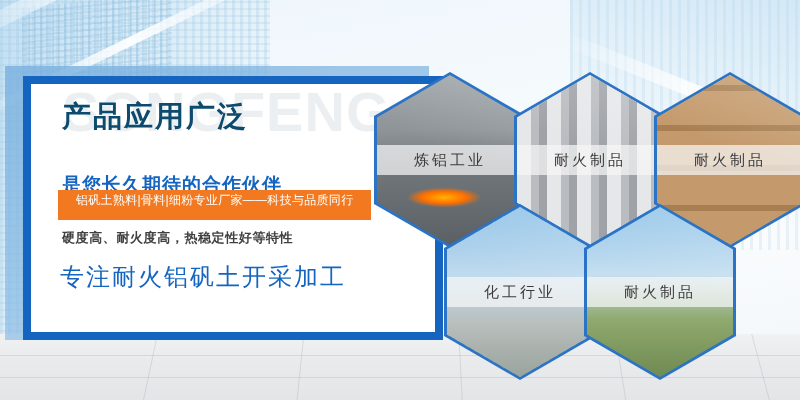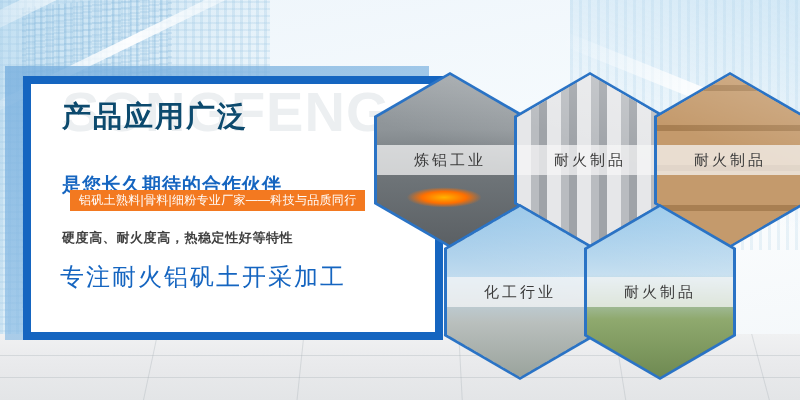--- a/index.html
+++ b/index.html
@@ -50,24 +50,24 @@
   
   .watermark{position:absolute;left:62px;top:84px;
     font-size:56px;font-weight:bold;letter-spacing:1px;
     color:#eceff1;white-space:nowrap;line-height:1;}
   .h1{position:absolute;left:62px;top:102px;
     font-size:29px;font-weight:bold;letter-spacing:2px;
     color:#0c4a6e;white-space:nowrap;line-height:1;}
   .h2{position:absolute;left:62px;top:147px;
     font-size:19px;font-weight:bold;letter-spacing:1px;
     color:#1565C0;white-space:nowrap;line-height:1;margin-top:28px;}
-  .ribbon{position:absolute;left:58px;top:190px;height:21px;
+  .ribbon{position:absolute;left:58px;top:190px;height:30px;
     background:#F37920;color:#ffffff;
-    font-size:12px;line-height:21px;padding:0 9px;white-space:nowrap;
-    letter-spacing:.3px;margin-left:12px;}
+    font-size:12px;line-height:21px;padding:0 18px;white-space:nowrap;
+    letter-spacing:.3px;}
   .h3{position:absolute;left:62px;top:231px;
     font-size:13px;font-weight:bold;letter-spacing:.6px;
     color:#404040;white-space:nowrap;line-height:1;}
   .h4{position:absolute;left:60px;top:265px;
     font-size:24px;letter-spacing:2px;
     color:#1565C0;white-space:nowrap;line-height:1;}
 
   
   .hex{position:absolute;width:152px;height:176px;
     clip-path:polygon(50% 0%,100% 25%,100% 75%,50% 100%,0% 75%,0% 25%);

